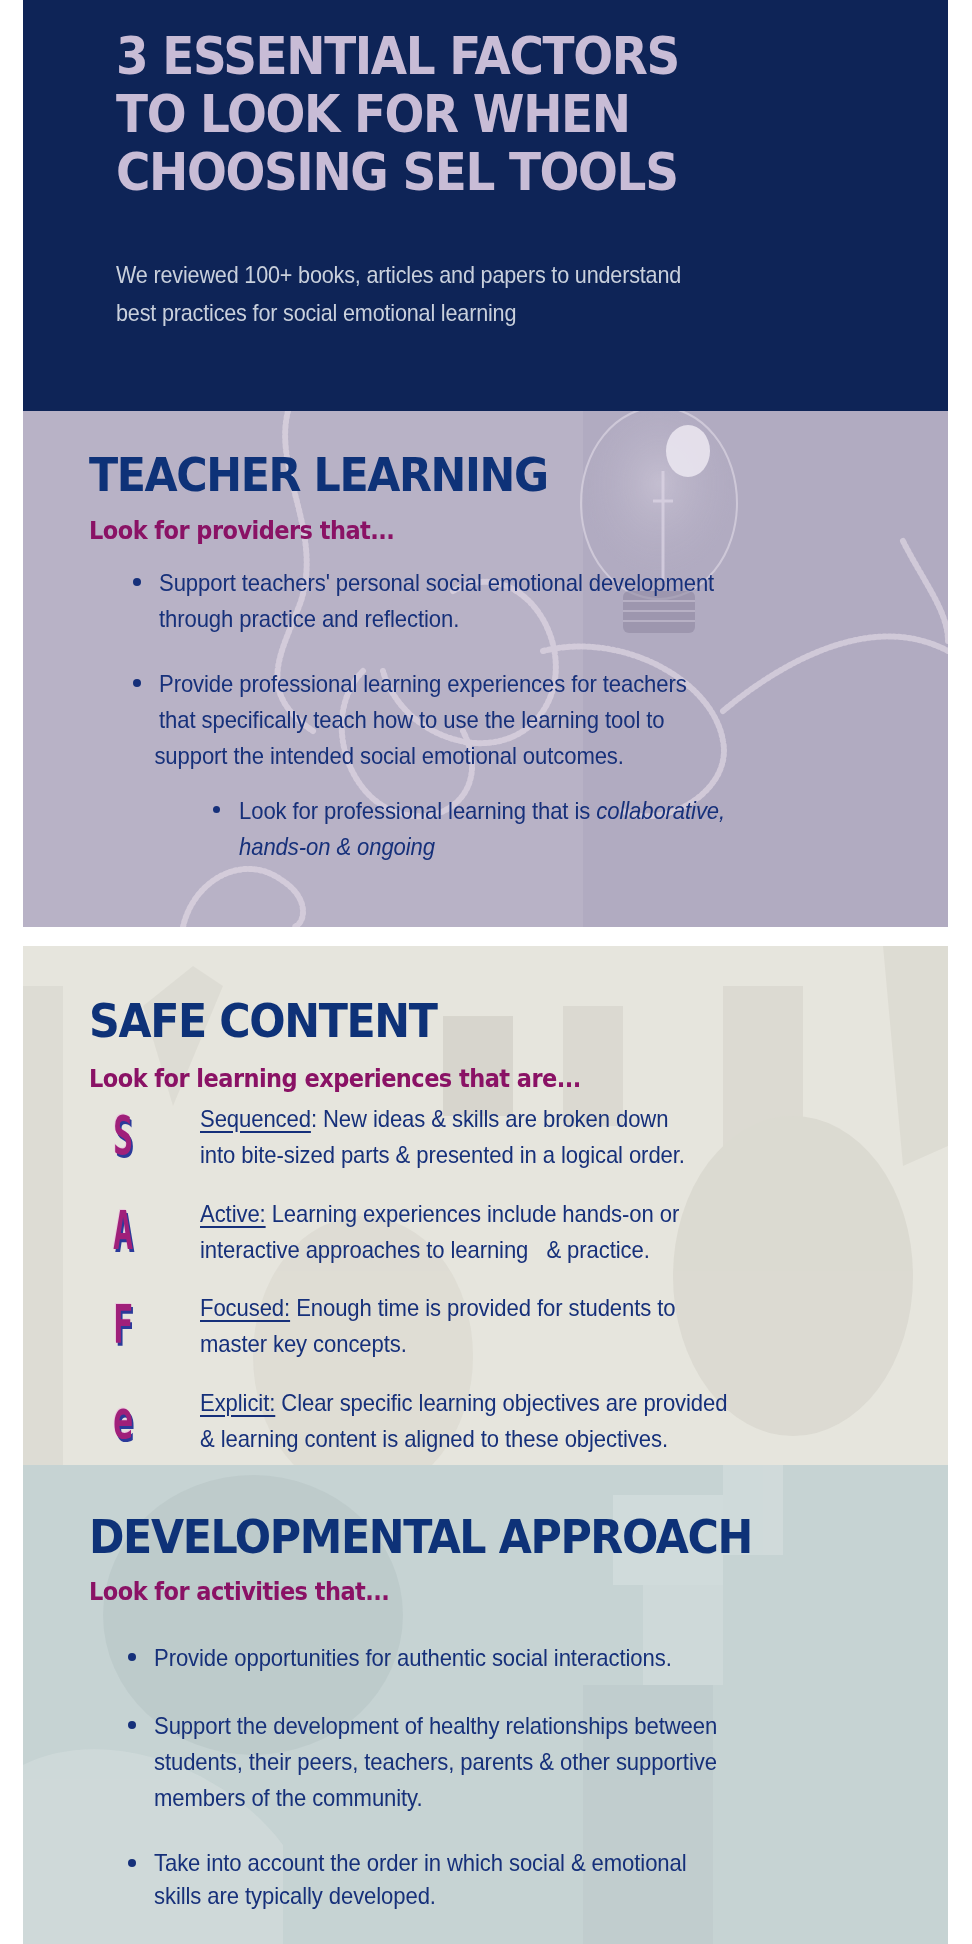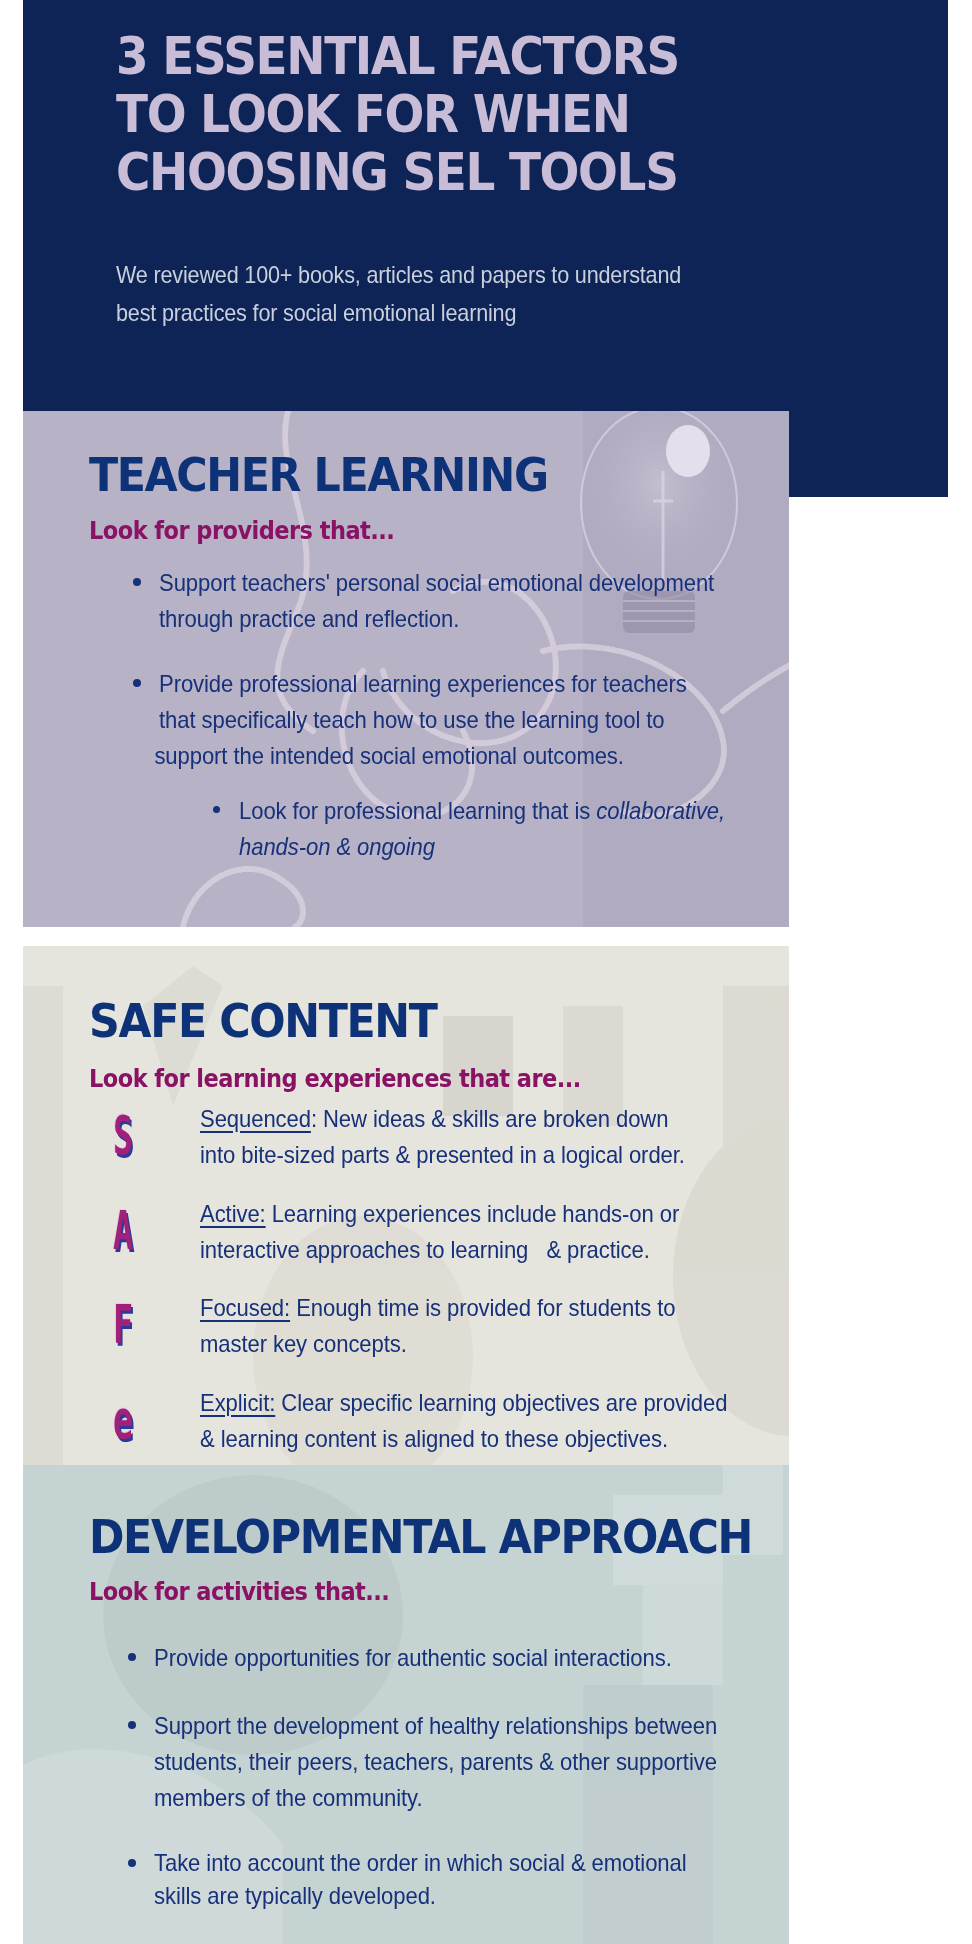--- a/index.html
+++ b/index.html
@@ -17,21 +17,21 @@
     color: #c8bcd6; transform: scaleX(0.92); transform-origin: left top;
   }
   .header .title span { display: block; }
   .header .intro {
     position: absolute; left: 93px; top: 256px; width: 760px;
     font-size: 24px; line-height: 38px; color: #c9d0dc;
     transform: scaleX(0.9); transform-origin: left top; letter-spacing: -0.2px;
   }
 
   
-  .section { position: absolute; left: 0; width: 766px; overflow: hidden; }
+  .section { position: absolute; left: 0; width: 949px; overflow: hidden; }
   .sec-heading {
     position: absolute; left: 66px;
     font-family: "DejaVu Sans", sans-serif; font-weight: bold;
     font-size: 46px; line-height: 54px; letter-spacing: -1.5px;
     color: #0e3278; transform: scaleX(0.93); transform-origin: left top; white-space: nowrap;
   }
   .sec-sub {
     position: absolute; left: 66px;
     font-family: "DejaVu Sans", sans-serif; font-weight: bold;
     font-size: 25px; line-height: 30px; letter-spacing: -0.6px;

